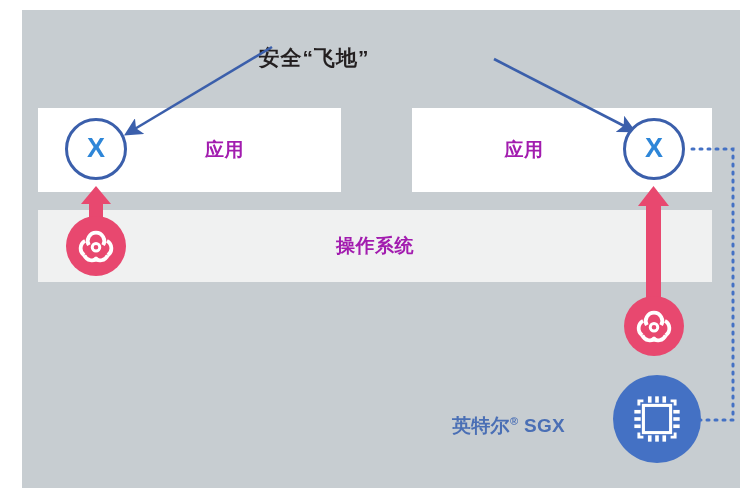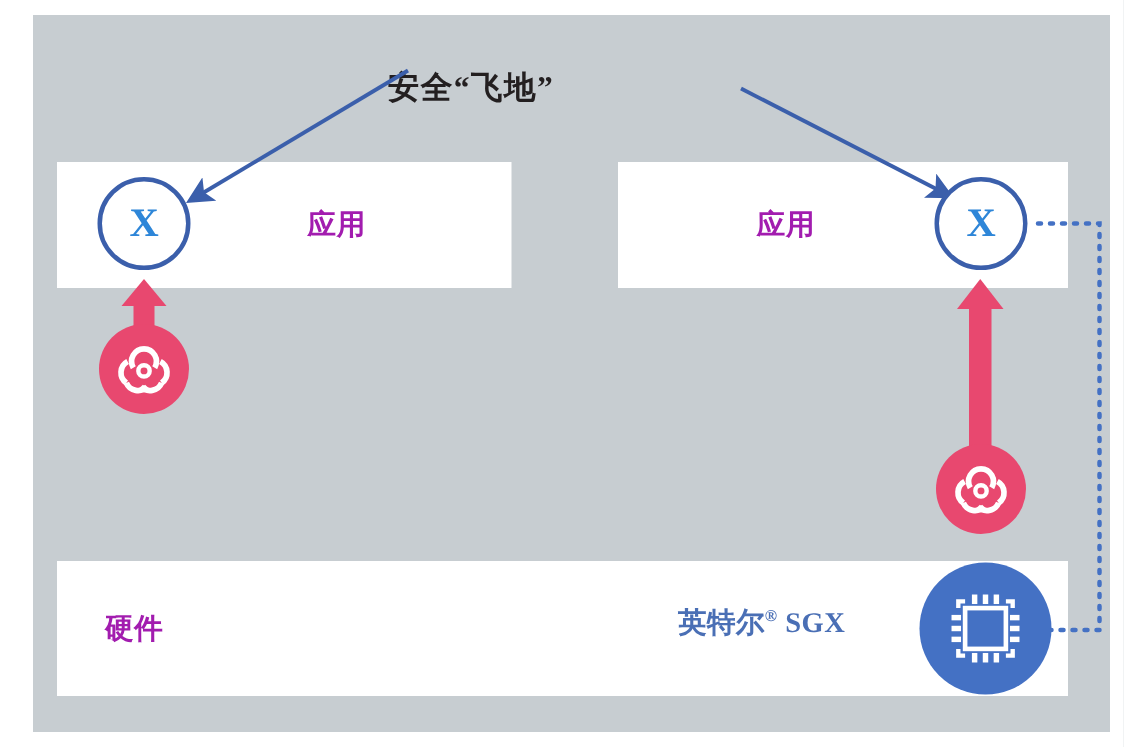--- a/index.html
+++ b/index.html
@@ -8,21 +8,20 @@
     height: 498px;
     background: #ffffff;
     font-family: "Liberation Sans", "DejaVu Sans", sans-serif;
     overflow: hidden;
   }
   #stage {
     position: relative;
     width: 628px;
     height: 498px;
     background: #ffffff;
-    font-family: Liberation Serif, serif;
   }
   
   .panel {
     position: absolute;
     left: 22px;
     top: 10px;
     width: 718px;
     height: 478px;
     background: #c7cdd1;
   }
@@ -68,21 +67,21 @@
   #hw-row {
     left: 38px; top: 374px; width: 674px; height: 90px;
     justify-content: flex-start;
   }
   #hw-row .layer-label { margin-left: 32px; }
 
   
   .sgx-label {
     position: absolute;
     left: 452px;
-    top: 402px;
+    top: 413px;
     font-size: 19px;
     font-weight: bold;
     color: #4a6fb5;
     white-space: nowrap;
     letter-spacing: 0.3px;
   }
   .sgx-label sup { font-size: 11px; vertical-align: super; }
 
   
   .title {
@@ -163,25 +162,25 @@
   <div class="title">安全“飞地”</div>
 
   <div class="layer box-white" id="app-left">
     <span class="layer-label">应用</span>
   </div>
 
   <div class="layer box-white" id="app-right">
     <span class="layer-label">应用</span>
   </div>
 
-
-
-  <div class="layer box-white" id="hw-row">
-    <span class="layer-label">硬件</span>
-  </div>
+  <div class="layer box-gray" id="os-row">
+    <span class="layer-label">操作系统</span>
+  </div>
+
+
 
   <div class="sgx-label">
     <span>英特尔</span><sup>®</sup>
     <span>SGX</span>
   </div>
 
   <svg class="overlay" viewBox="0 0 749 498">
     <defs>
       <marker id="bluehead" markerWidth="7" markerHeight="7" refX="5.2" refY="3.5" orient="auto">
         <path d="M0,0 L7,3.5 L0,7 L1.6,3.5 Z" fill="#3b5fab"></path>

